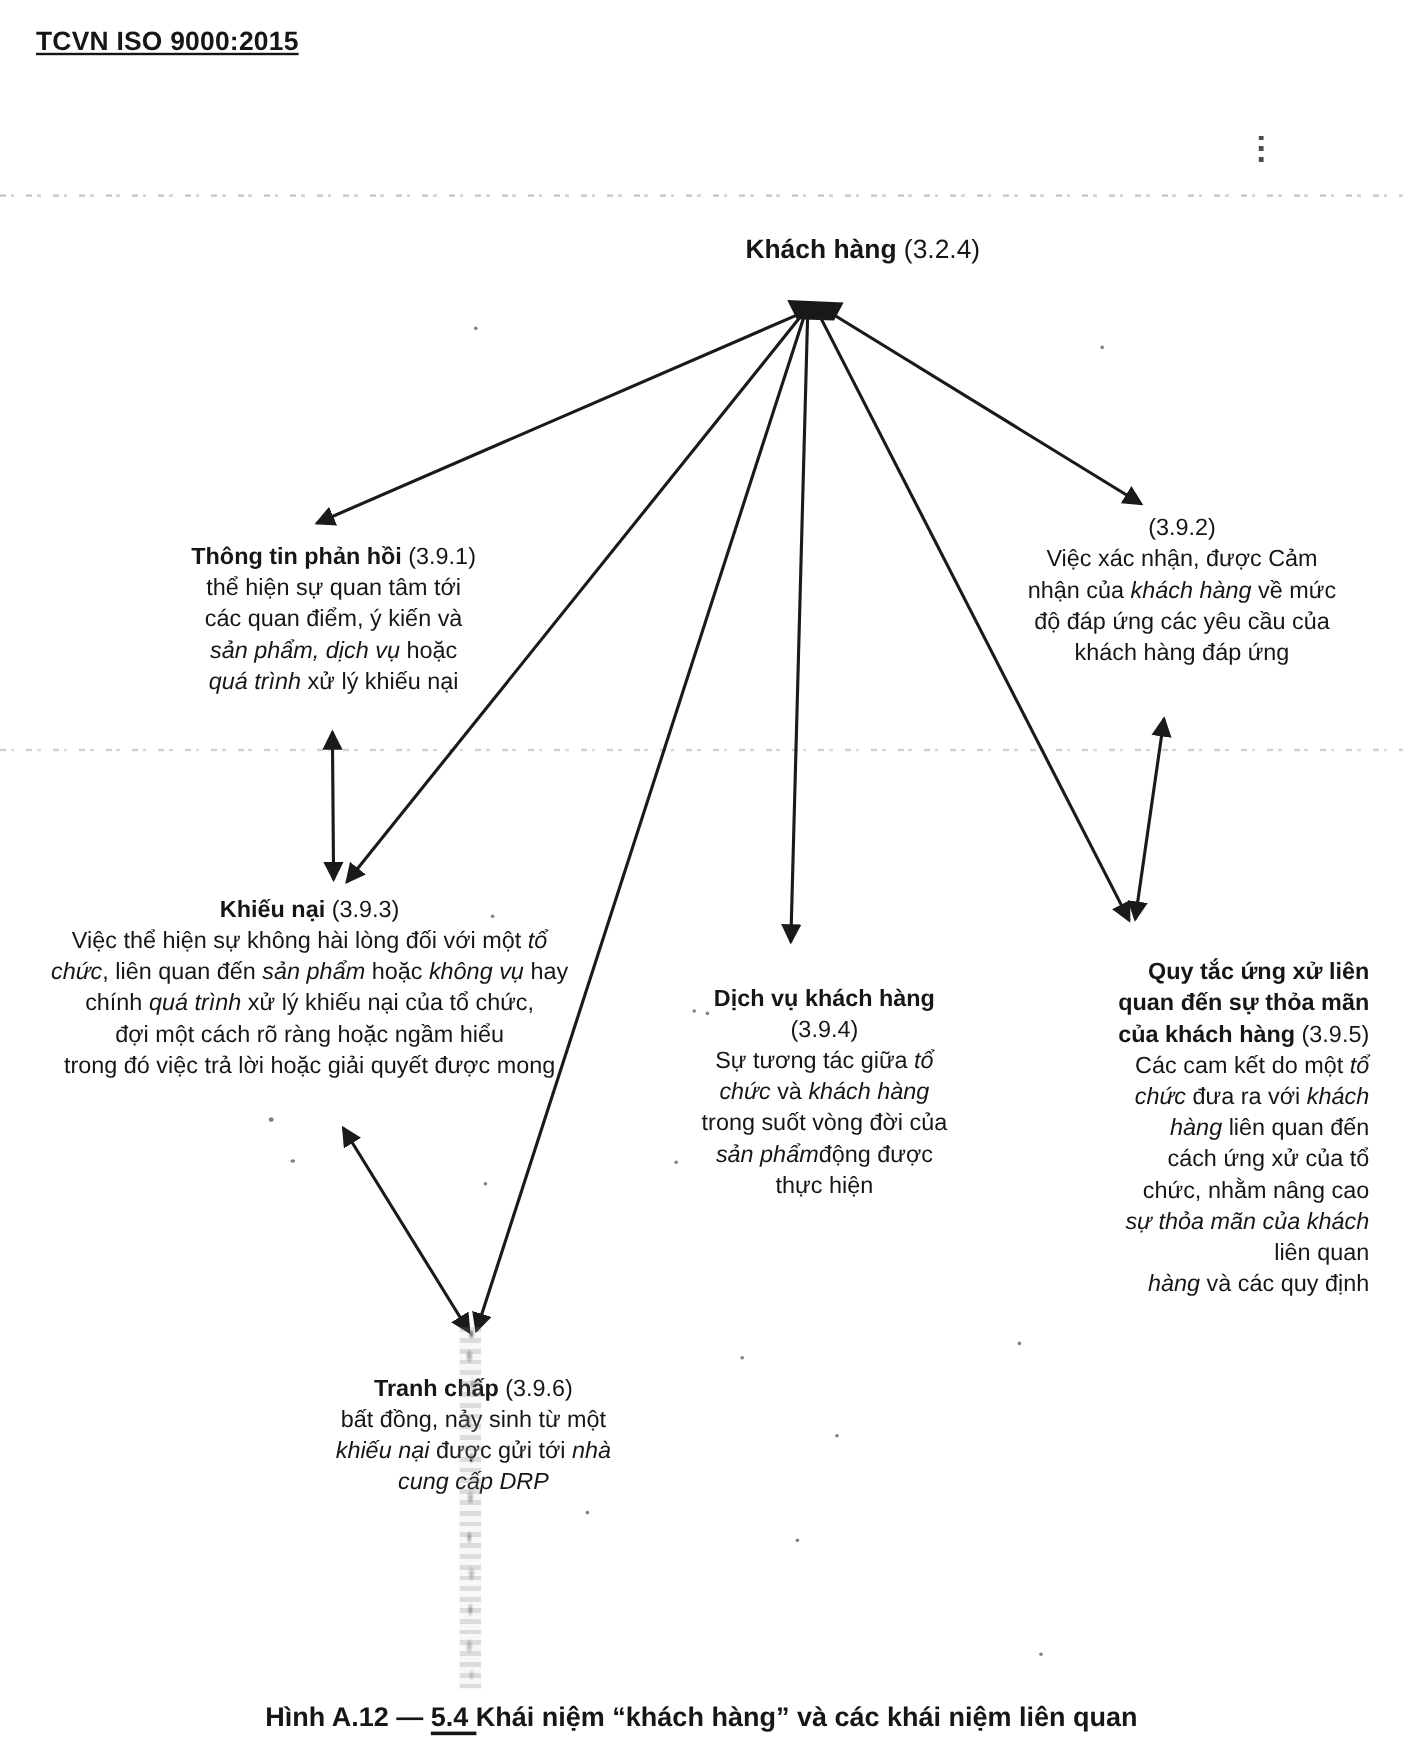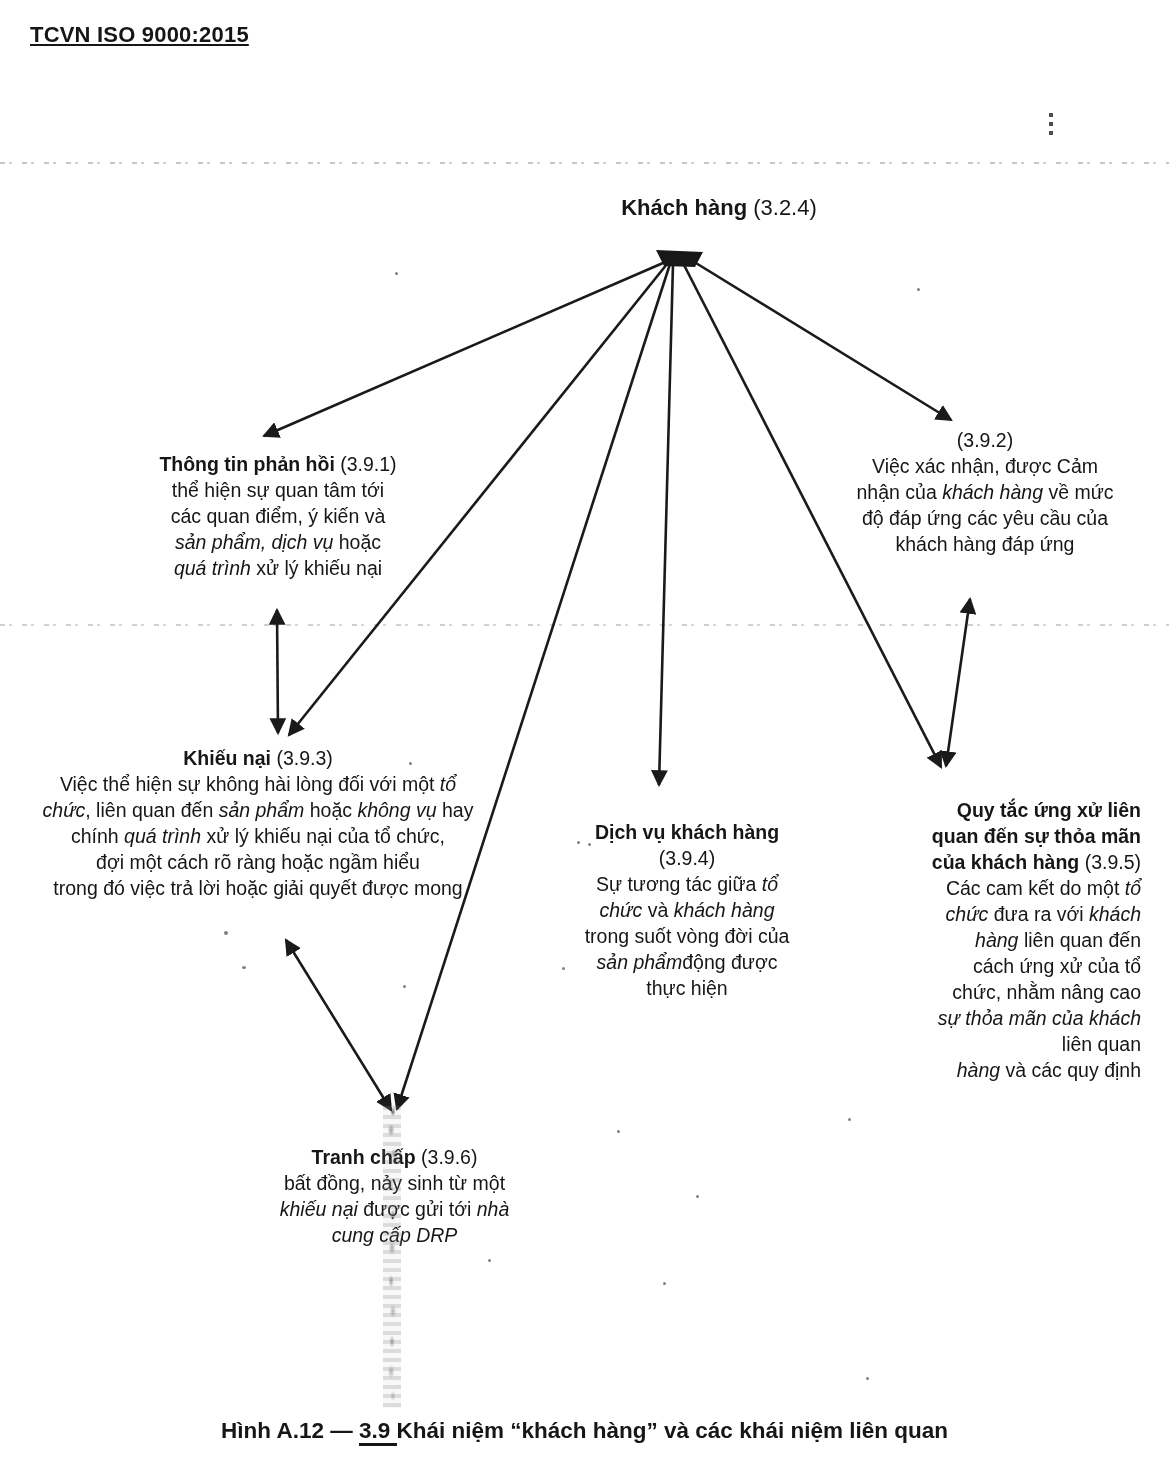--- a/index.html
+++ b/index.html
@@ -164,16 +164,16 @@
   <i class="speck" style="left:242px;top:966px;width:4px;height:3px;"></i>
   <i class="speck" style="left:403px;top:985px;"></i>
   <i class="speck" style="left:617px;top:1130px;"></i>
   <i class="speck" style="left:848px;top:1118px;"></i>
   <i class="speck" style="left:696px;top:1195px;"></i>
   <i class="speck" style="left:488px;top:1259px;"></i>
   <i class="speck" style="left:663px;top:1282px;"></i>
   <i class="speck" style="left:866px;top:1377px;"></i>
 
   <div id="caption">
-      <div><span class="b">Hình A.12 — </span><span class="b u">3.9 </span><span class="b">Khái niệm “khách hàng” và các khái niệm liên quan</span></div>
+      <div><span class="b">Hình A.12 — </span><span class="b u">5.4 </span><span class="b">Khái niệm “khách hàng” và các khái niệm liên quan</span></div>
     </div>
 
 </div>
 
 </body></html>

